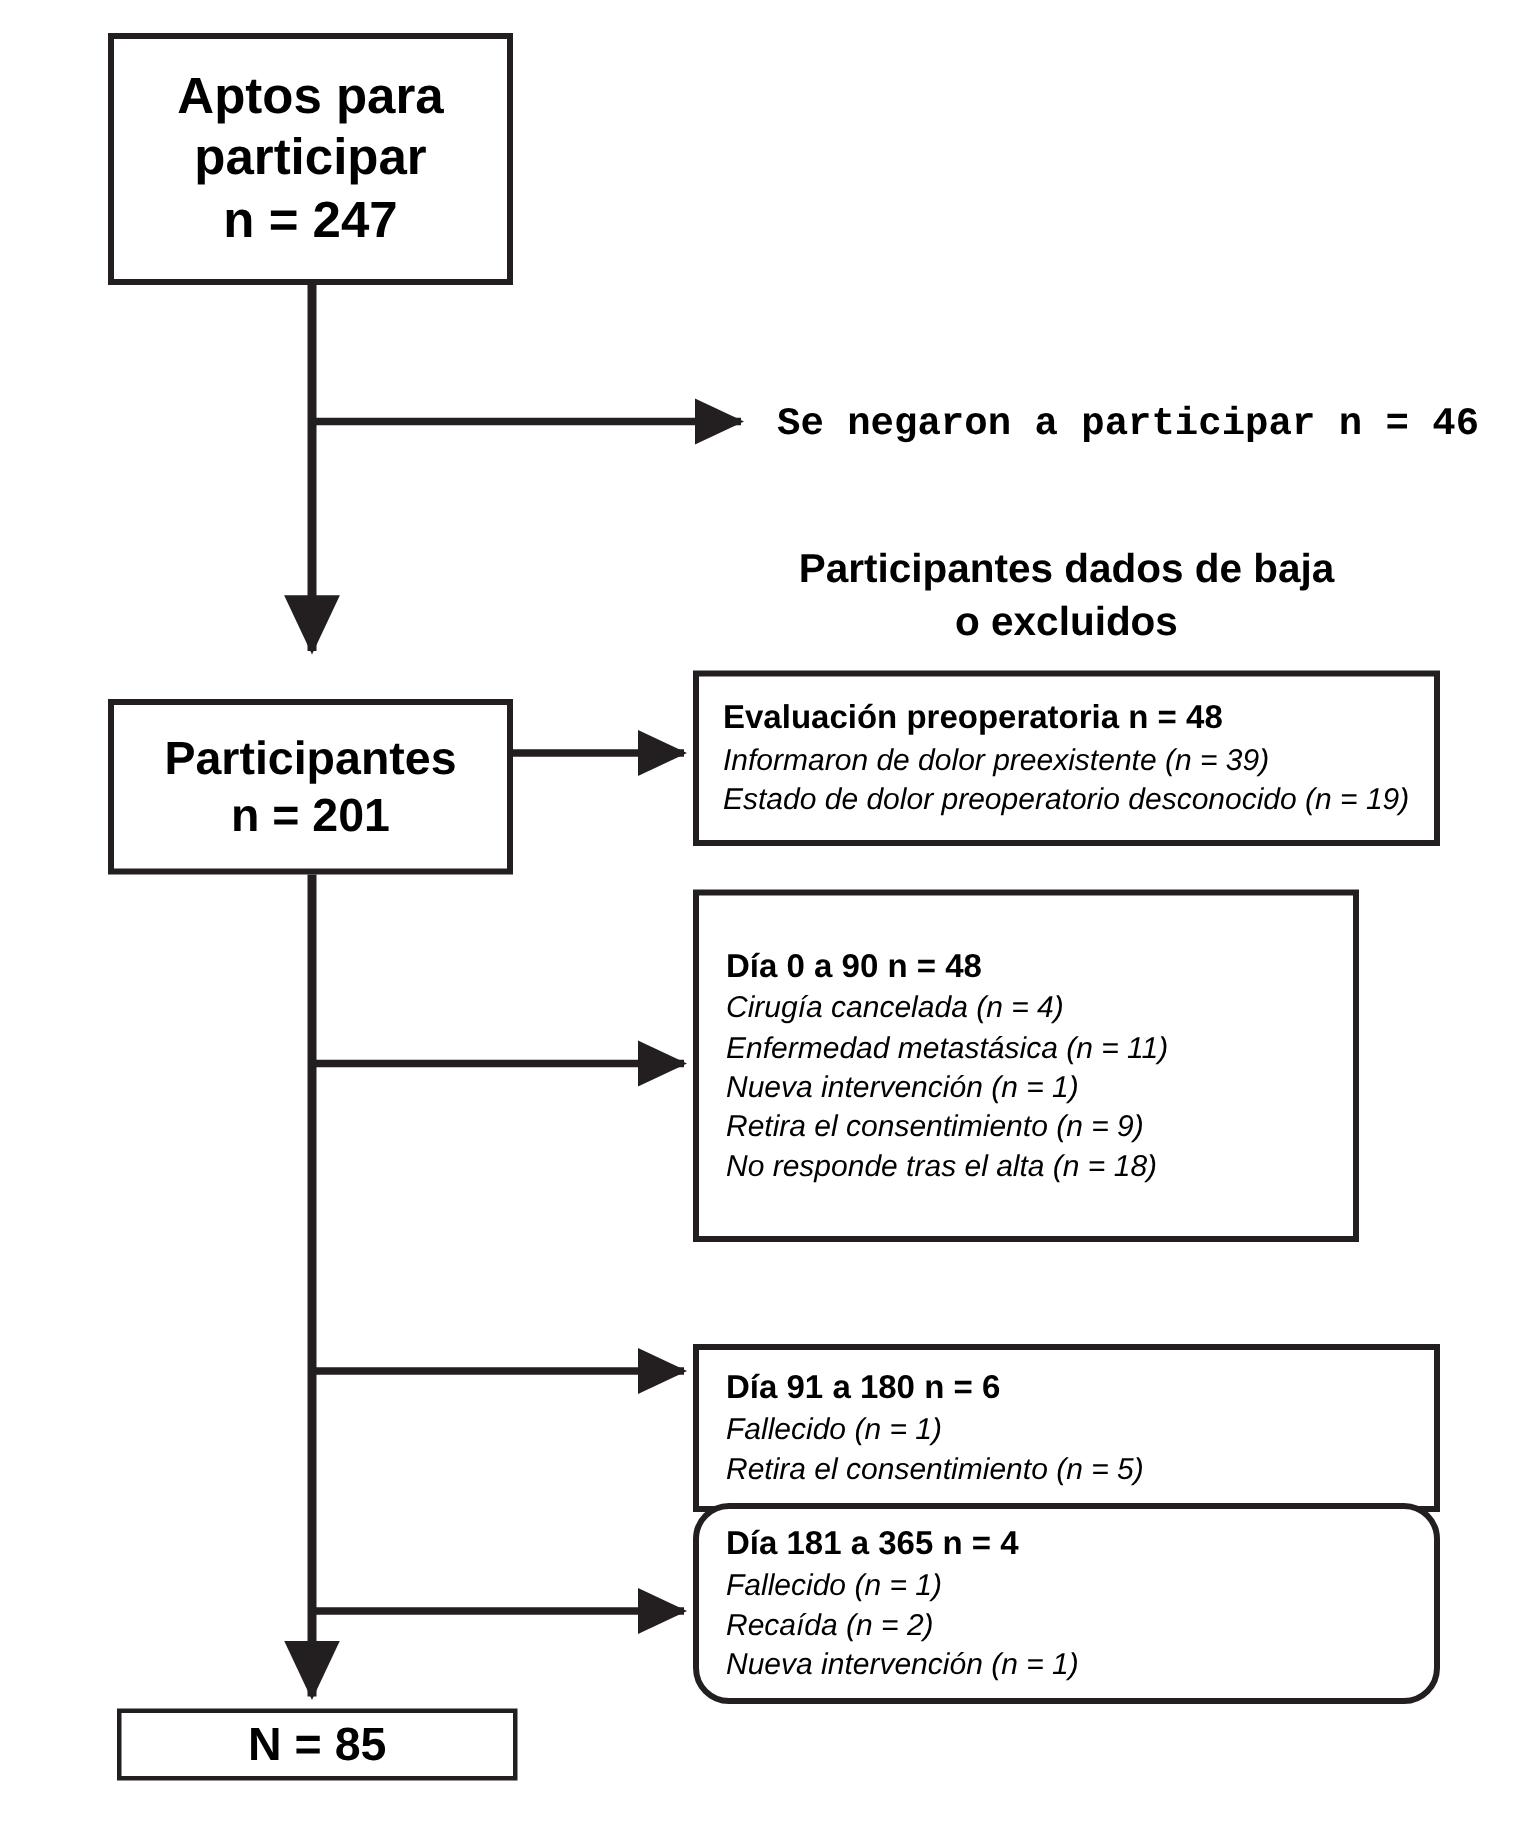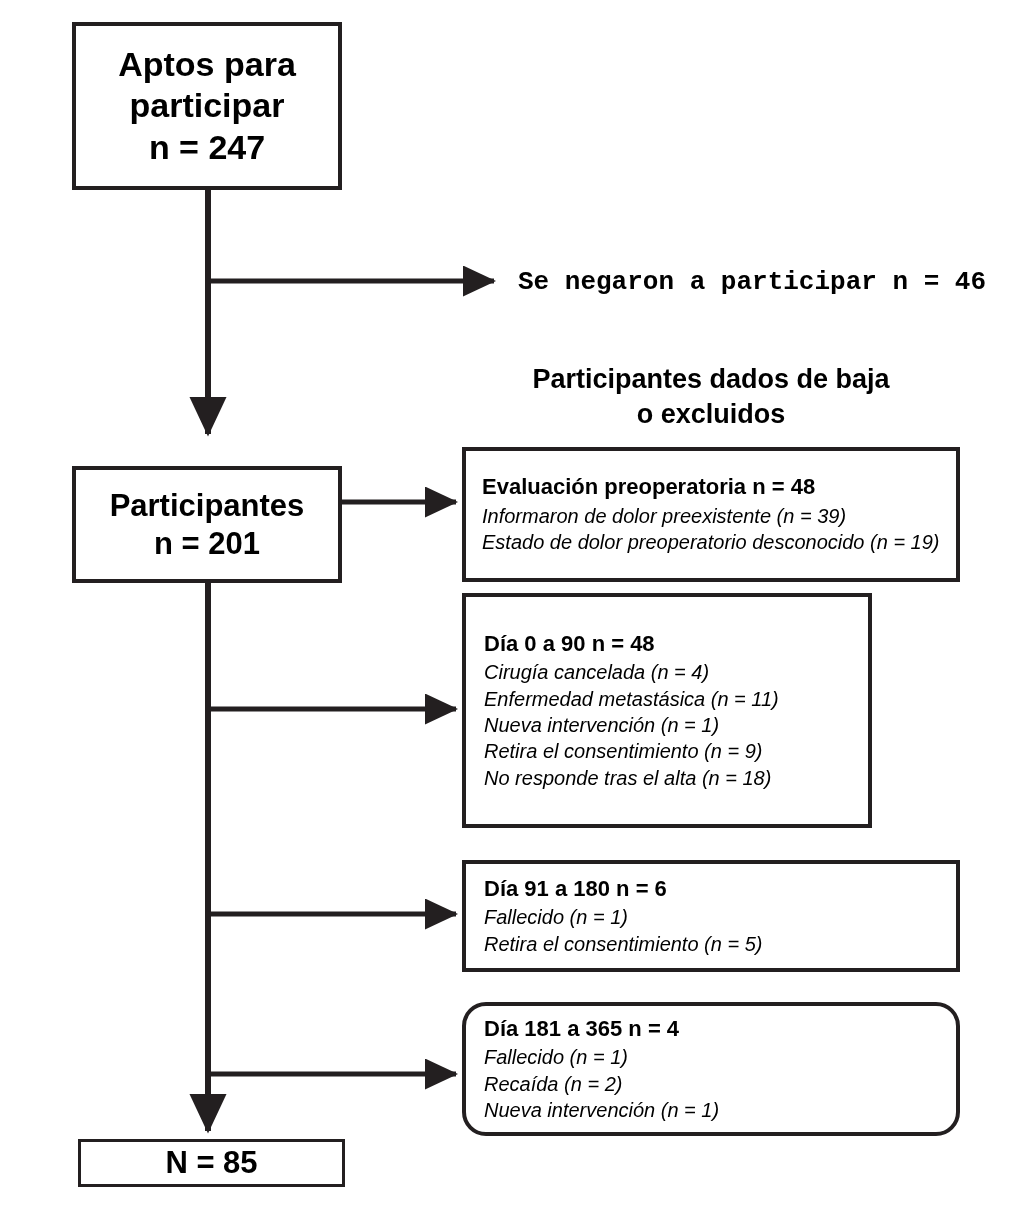--- a/index.html
+++ b/index.html
@@ -71,23 +71,23 @@
     font-weight: bold;
     line-height: 1.30;
     margin-bottom: 1px;
   }
   .excl-item {
     font-size: 20px;
     font-style: italic;
     line-height: 1.32;
   }
 
-  #excl-preop { left: 462px; top: 447px;  width: 498px; height: 135px; padding-left: 16px; }
-  #excl-d0    { left: 462px; top: 593px;  width: 410px; height: 235px; }
-  #excl-d91   { left: 462px; top: 860px;  width: 498px; height: 112px; }
+  #excl-preop { left: 462px; top: 447px;  width: 498px; height: 117px; padding-left: 16px; }
+  #excl-d0    { left: 462px; top: 593px;  width: 444px; height: 235px; }
+  #excl-d91   { left: 462px; top: 896px;  width: 498px; height: 112px; }
   #excl-d181  { left: 462px; top: 1002px; width: 498px; height: 134px; border-radius: 24px; }
 
   
   .free-label {
     position: absolute;
     font-weight: bold;
   }
   #label-refused {
     left: 518px; top: 267px;
     font-size: 26px;

